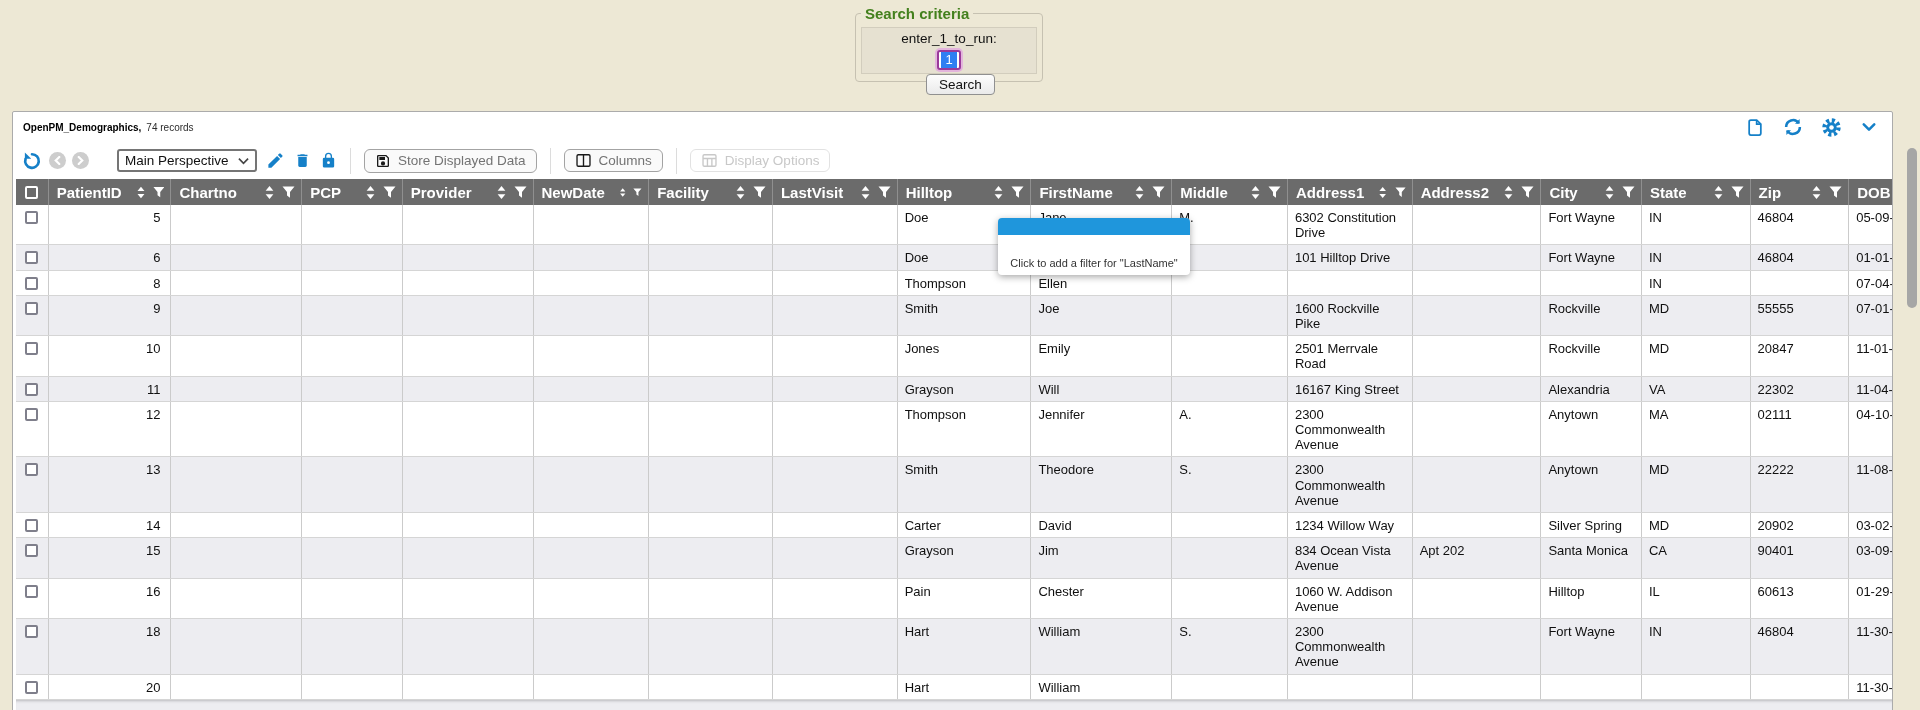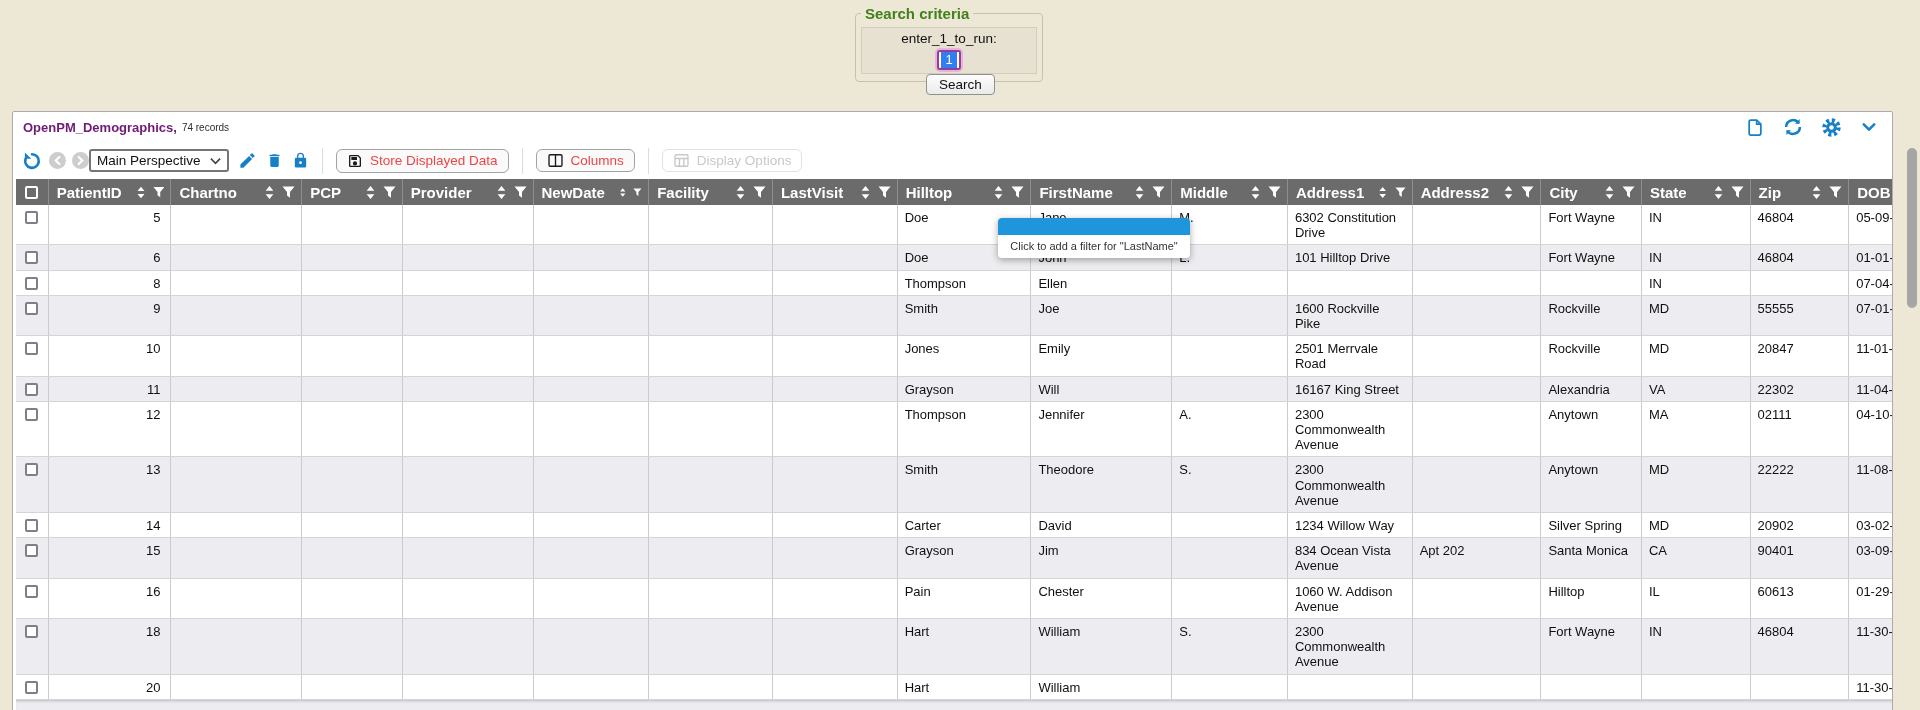--- a/index.html
+++ b/index.html
@@ -18,36 +18,36 @@
   .search-input { background:#fff; border:2px solid #9a3a9a; border-radius:3px; box-shadow:0 0 0 2px #e3b4dc;
     height:20px; flex:1; display:flex; align-items:center; padding:0 2px; }
   .selection { background:#2f7ff2; color:#fff; padding:0 4px; font-size:13px; line-height:16px; }
   .search-button { position:absolute; left:926px; top:74px; font-family:inherit; font-size:13.5px; color:#111;
     padding:2px 12px; border:1px solid #909090; border-radius:4px; background:linear-gradient(#fdfdfd,#eaeaea); }
 
   
   .panel { position:absolute; left:12px; top:111px; width:1881px; height:640px; background:#fff;
     border:1px solid #ababab; border-radius:2px; overflow:hidden; }
   .titlebar { height:30px; display:flex; align-items:center; padding:0 13px 0 10px; }
-  .title-bold { font-weight:bold; font-size:13px; color:#701a75; }
+  .title-bold { font-weight:bold; font-size:10px; color:#000000; }
   .title-records { font-size:10px; color:#2d2d2d; margin-left:5px; }
   .title-icons { margin-left:auto; display:flex; align-items:center; gap:17px; }
   .title-icons svg { display:block; }
 
   .toolbar { height:37px; display:flex; align-items:center; padding-left:8px; }
   .toolbar svg { display:block; }
   .nav-circle { width:17px; height:17px; border-radius:50%; background:#cdcdcd; display:flex;
     align-items:center; justify-content:center; margin-left:6px; flex:0 0 auto; }
   .perspective { border:2px solid #757575; border-radius:3px; background:#fff; height:23px; width:140px;
-    display:flex; align-items:center; padding:0 6px; font-size:13.5px; margin-left:0; flex:0 0 auto; }
+    display:flex; align-items:center; padding:0 6px; font-size:13.5px; margin-left:28px; flex:0 0 auto; }
   .perspective .chev { margin-left:auto; }
   .tb-icon { margin-left:9px; flex:0 0 auto; }
   .tb-sep { width:1px; height:26px; background:#dcdcdc; margin:0 13px; flex:0 0 auto; }
   .btn { display:inline-flex; align-items:center; gap:7px; border:1px solid #a3a3a3; border-radius:6px;
-    background:#fafafa; padding:3px 10px; font-size:13.5px; color:#ef4444; font-family:inherit; }
+    background:#fafafa; padding:3px 10px; font-size:13.5px; color:#737373; font-family:inherit; }
   .btn.disabled { color:#c8c8c8; border-color:#e2e2e2; background:#fff; }
   .btn.disabled svg path, .btn.disabled svg rect, .btn.disabled svg line { stroke:#c8c8c8; }
 
   
   .grid-wrap { padding-left:3px; }
   table { border-collapse:collapse; table-layout:fixed; width:1954px; font-size:13px; }
   thead th { background:#6b6b6b; height:26px; padding:0; border-right:1px solid #8f8f8f; }
   .th-inner { display:flex; align-items:center; color:#fff; font-weight:bold; font-size:15px;
     padding:0 6px 0 8px; gap:7px; white-space:nowrap; overflow:hidden; }
   .th-spacer { flex:1 1 auto; }
@@ -59,21 +59,21 @@
   td.cb-cell { padding:6px 0 0 9px; }
   .cb { width:13px; height:13px; border:2px solid #7f7f8b; border-radius:2px; background:#fff; }
   .cb-header { width:13px; height:13px; border:2px solid #fff; border-radius:2px; margin:0 auto; }
   .partial-row { height:40px; background:#ededf1; padding:10px 0 0 12px;
     box-shadow:inset 0 3px 3px -2px rgba(0,0,0,0.22); }
 
   
   .tooltip { position:absolute; left:998px; top:218px; width:192px; z-index:40; border-radius:4px;
     overflow:hidden; background:#fff; box-shadow:0 2px 7px rgba(0,0,0,0.35); }
   .tooltip-bar { height:17px; background:#1f96dc; }
-  .tooltip-body { font-size:11px; color:#333; text-align:center; padding:5px 3px 6px; white-space:nowrap; }
+  .tooltip-body { font-size:11px; color:#333; text-align:center; padding:22px 3px 6px; white-space:nowrap; }
 
   .scroll-thumb { position:absolute; right:3px; top:148px; width:10px; height:160px;
     background:#a6a6a6; border-radius:5px; z-index:60; }
 </style>
 </head>
 <body>
 
 <div class="search-wrap">
   <fieldset class="search-fieldset">
     <legend>Search criteria</legend>

